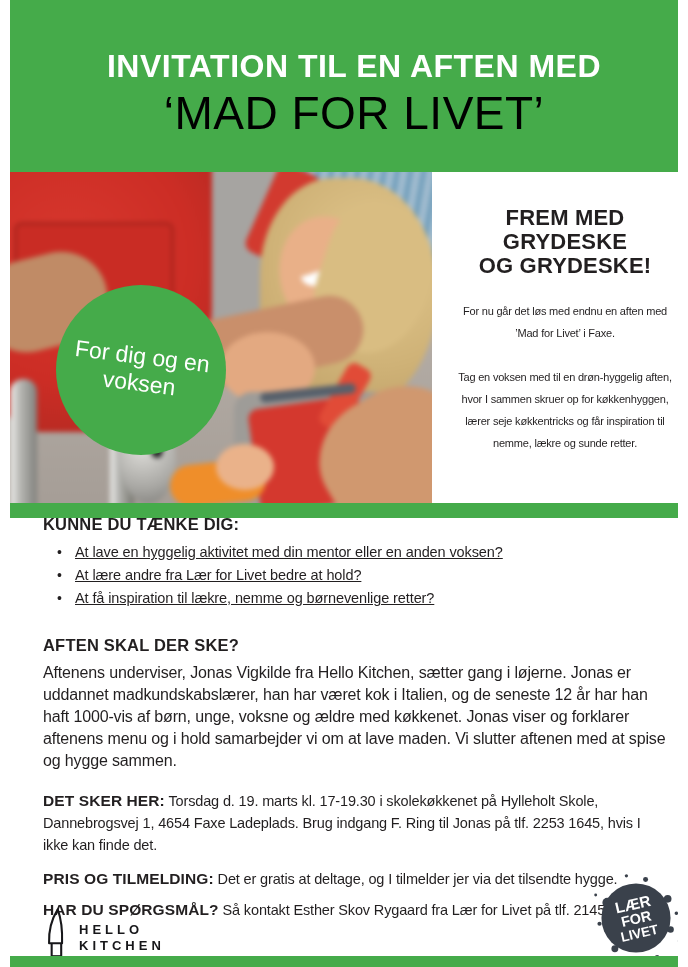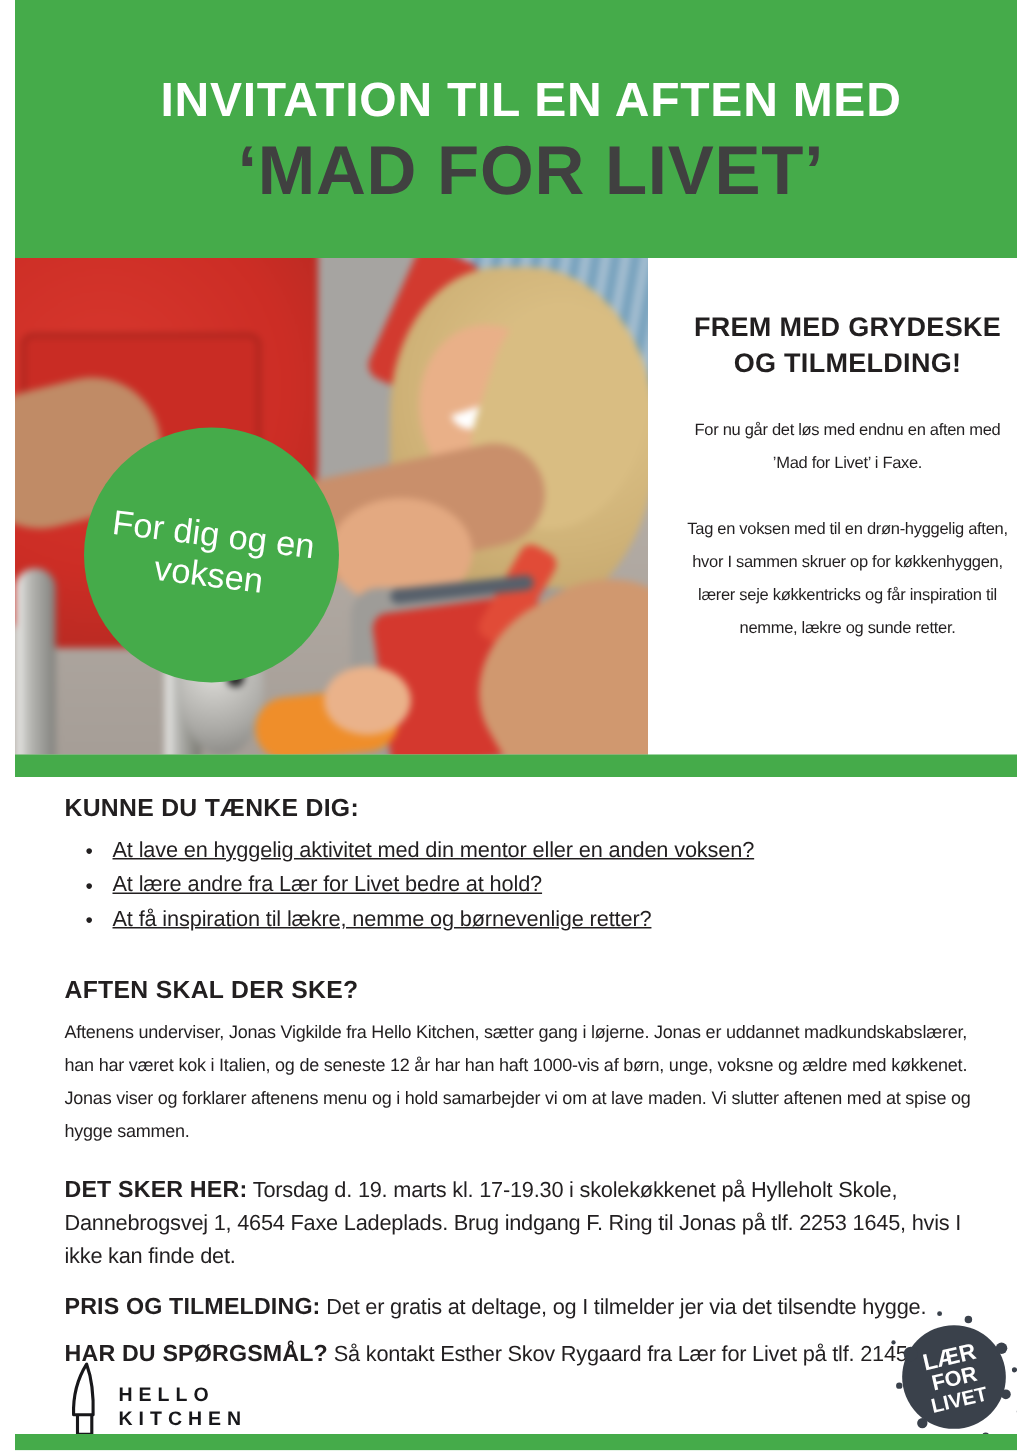--- a/index.html
+++ b/index.html
@@ -4,21 +4,21 @@
 <style>
   * { margin:0; padding:0; box-sizing:border-box; }
   html,body { background:#fff; }
   body { font-family:"Liberation Sans", sans-serif; color:#221f20; }
   .page { position:relative; width:668px; height:967px; background:#fff; overflow:hidden; margin:0 auto; }
 
   
   .header { position:absolute; left:0; top:0; width:688px; height:172px; background:#45ab4a;
             display:flex; flex-direction:column; align-items:center; justify-content:center; padding-top:14px; }
   .header .t1 { color:#fff; font-weight:bold; font-size:32px; letter-spacing:.5px; line-height:40px; }
-  .header .t2 { color:#404040; font-weight:bold; font-size:46px; letter-spacing:.5px; line-height:54px; }
+  .header .t2 { color:#000000; font-weight:normal; font-size:46px; letter-spacing:.5px; line-height:54px; }
 
   
   .photo { position:absolute; left:0; top:172px; width:422px; height:331px; overflow:hidden; background:#b5aea7; }
   .photo-art { position:absolute; inset:-8px; filter:blur(2.5px); }
   .photo-art div { position:absolute; }
   .ph-bg        { inset:0; background:linear-gradient(180deg,#ccc6c0 0%,#b4ada6 45%,#a59d96 100%); }
   .ph-glare     { left:200px; top:0; width:110px; height:100px; background:#d9d4cd; border-radius:24px; }
   .ph-blueshirt { left:288px; top:0; width:150px; height:112px; border-radius:10px;
                   background:repeating-linear-gradient(100deg,#74a0bc 0 6px,#a3bdd0 6px 13px); }
   .ph-grayshirt { left:172px; top:0; width:108px; height:205px; background:#a6a4a1; border-radius:0 0 54px 44px; }
@@ -48,35 +48,35 @@
   .ph-peeler    { left:152px; top:246px; width:11px; height:48px; background:#242424; border-radius:5px; transform:rotate(8deg); }
   .ph-carrot    { left:168px; top:298px; width:96px; height:42px; background:#ef8e2a; border-radius:21px; transform:rotate(-6deg); }
   .ph-hand2     { left:214px; top:280px; width:58px; height:46px; background:#eab28a; border-radius:50%; }
   .ph-armbr     { left:318px; top:228px; width:150px; height:130px; background:#d0986f; border-radius:44%; transform:rotate(-30deg); }
   .circle-badge { position:absolute; left:46px; top:113px; width:170px; height:170px; border-radius:50%;
                   background:#45ab4a; display:flex; align-items:center; justify-content:center; }
   .circle-badge .ct { transform:rotate(7deg); color:#fff; font-size:23px; line-height:27px; text-align:center; font-weight:400; }
 
   
   .right-col { position:absolute; left:422px; top:172px; width:266px; height:331px; padding:34px 24px 0 24px; text-align:center; }
-  .right-col .rc-head { font-weight:bold; font-size:18px; line-height:24px; letter-spacing:.2px; }
+  .right-col .rc-head { font-weight:bold; font-size:22px; line-height:24px; letter-spacing:.2px; }
   .right-col .rc-para { font-size:11px; line-height:22px; margin-top:22px; letter-spacing:-0.2px; }
 
   
   .separator  { position:absolute; left:0; top:503px; width:688px; height:15px; background:#45ab4a; }
   .bottom-bar { position:absolute; left:0; top:956px; width:688px; height:11px; background:#45ab4a; }
 
   
-  .content { position:absolute; left:33px; top:530px; width:624px; }
+  .content { position:absolute; left:33px; top:515px; width:624px; }
   .sec-head { font-weight:bold; font-size:16.5px; letter-spacing:.2px; margin-bottom:7px; }
   ul.bullets { list-style:none; }
   ul.bullets li { position:relative; padding-left:32px; font-size:14.5px; line-height:23px; letter-spacing:-0.1px;text-decoration:underline; }
   ul.bullets li::before { content:"•"; position:absolute; left:14px; top:0; font-size:14px; }
   .what-head { margin-top:26px; }
-  .what-body { font-size:12px; line-height:22px; letter-spacing:-0.15px; }
+  .what-body { font-size:16px; line-height:22px; letter-spacing:-0.15px; }
   .detail-row { font-size:14.5px; line-height:22px; letter-spacing:-0.15px; }
   .detail-row .lbl { font-weight:bold; font-size:15.5px; letter-spacing:.1px; }
   .dr-1 { margin-top:18px; }
   .dr-2 { margin-top:12px; }
   .dr-3 { margin-top:9px; }
 
   
   .hk-logo { position:absolute; left:33px; top:907px; display:flex; align-items:center; }
   .hk-knife { width:26px; height:62px; }
   .hk-text { margin-left:10px; font-weight:bold; color:#17171a; font-size:13px; letter-spacing:4px; line-height:16px; }
@@ -124,21 +124,21 @@
       <div class="ct">
         <span>For dig og en</span><br>
         <span>voksen</span>
       </div>
     </div>
   </div>
 
   <div class="right-col">
     <div class="rc-head">
       <span>FREM MED GRYDESKE</span><br>
-      <span>OG TILMELDING!</span>
+      <span>OG GRYDESKE!</span>
     </div>
     <div class="rc-para">For nu går det løs med endnu en aften med ’Mad for Livet’ i Faxe.</div>
     <div class="rc-para">Tag en voksen med til en drøn-hyggelig aften, hvor I sammen skruer op for køkkenhyggen, lærer seje køkkentricks og får inspiration til nemme, lækre og sunde retter.</div>
   </div>
 
   <div class="separator"></div>
 
   <div class="content">
     <div class="sec-head">KUNNE DU TÆNKE DIG:</div>
     <ul class="bullets">

